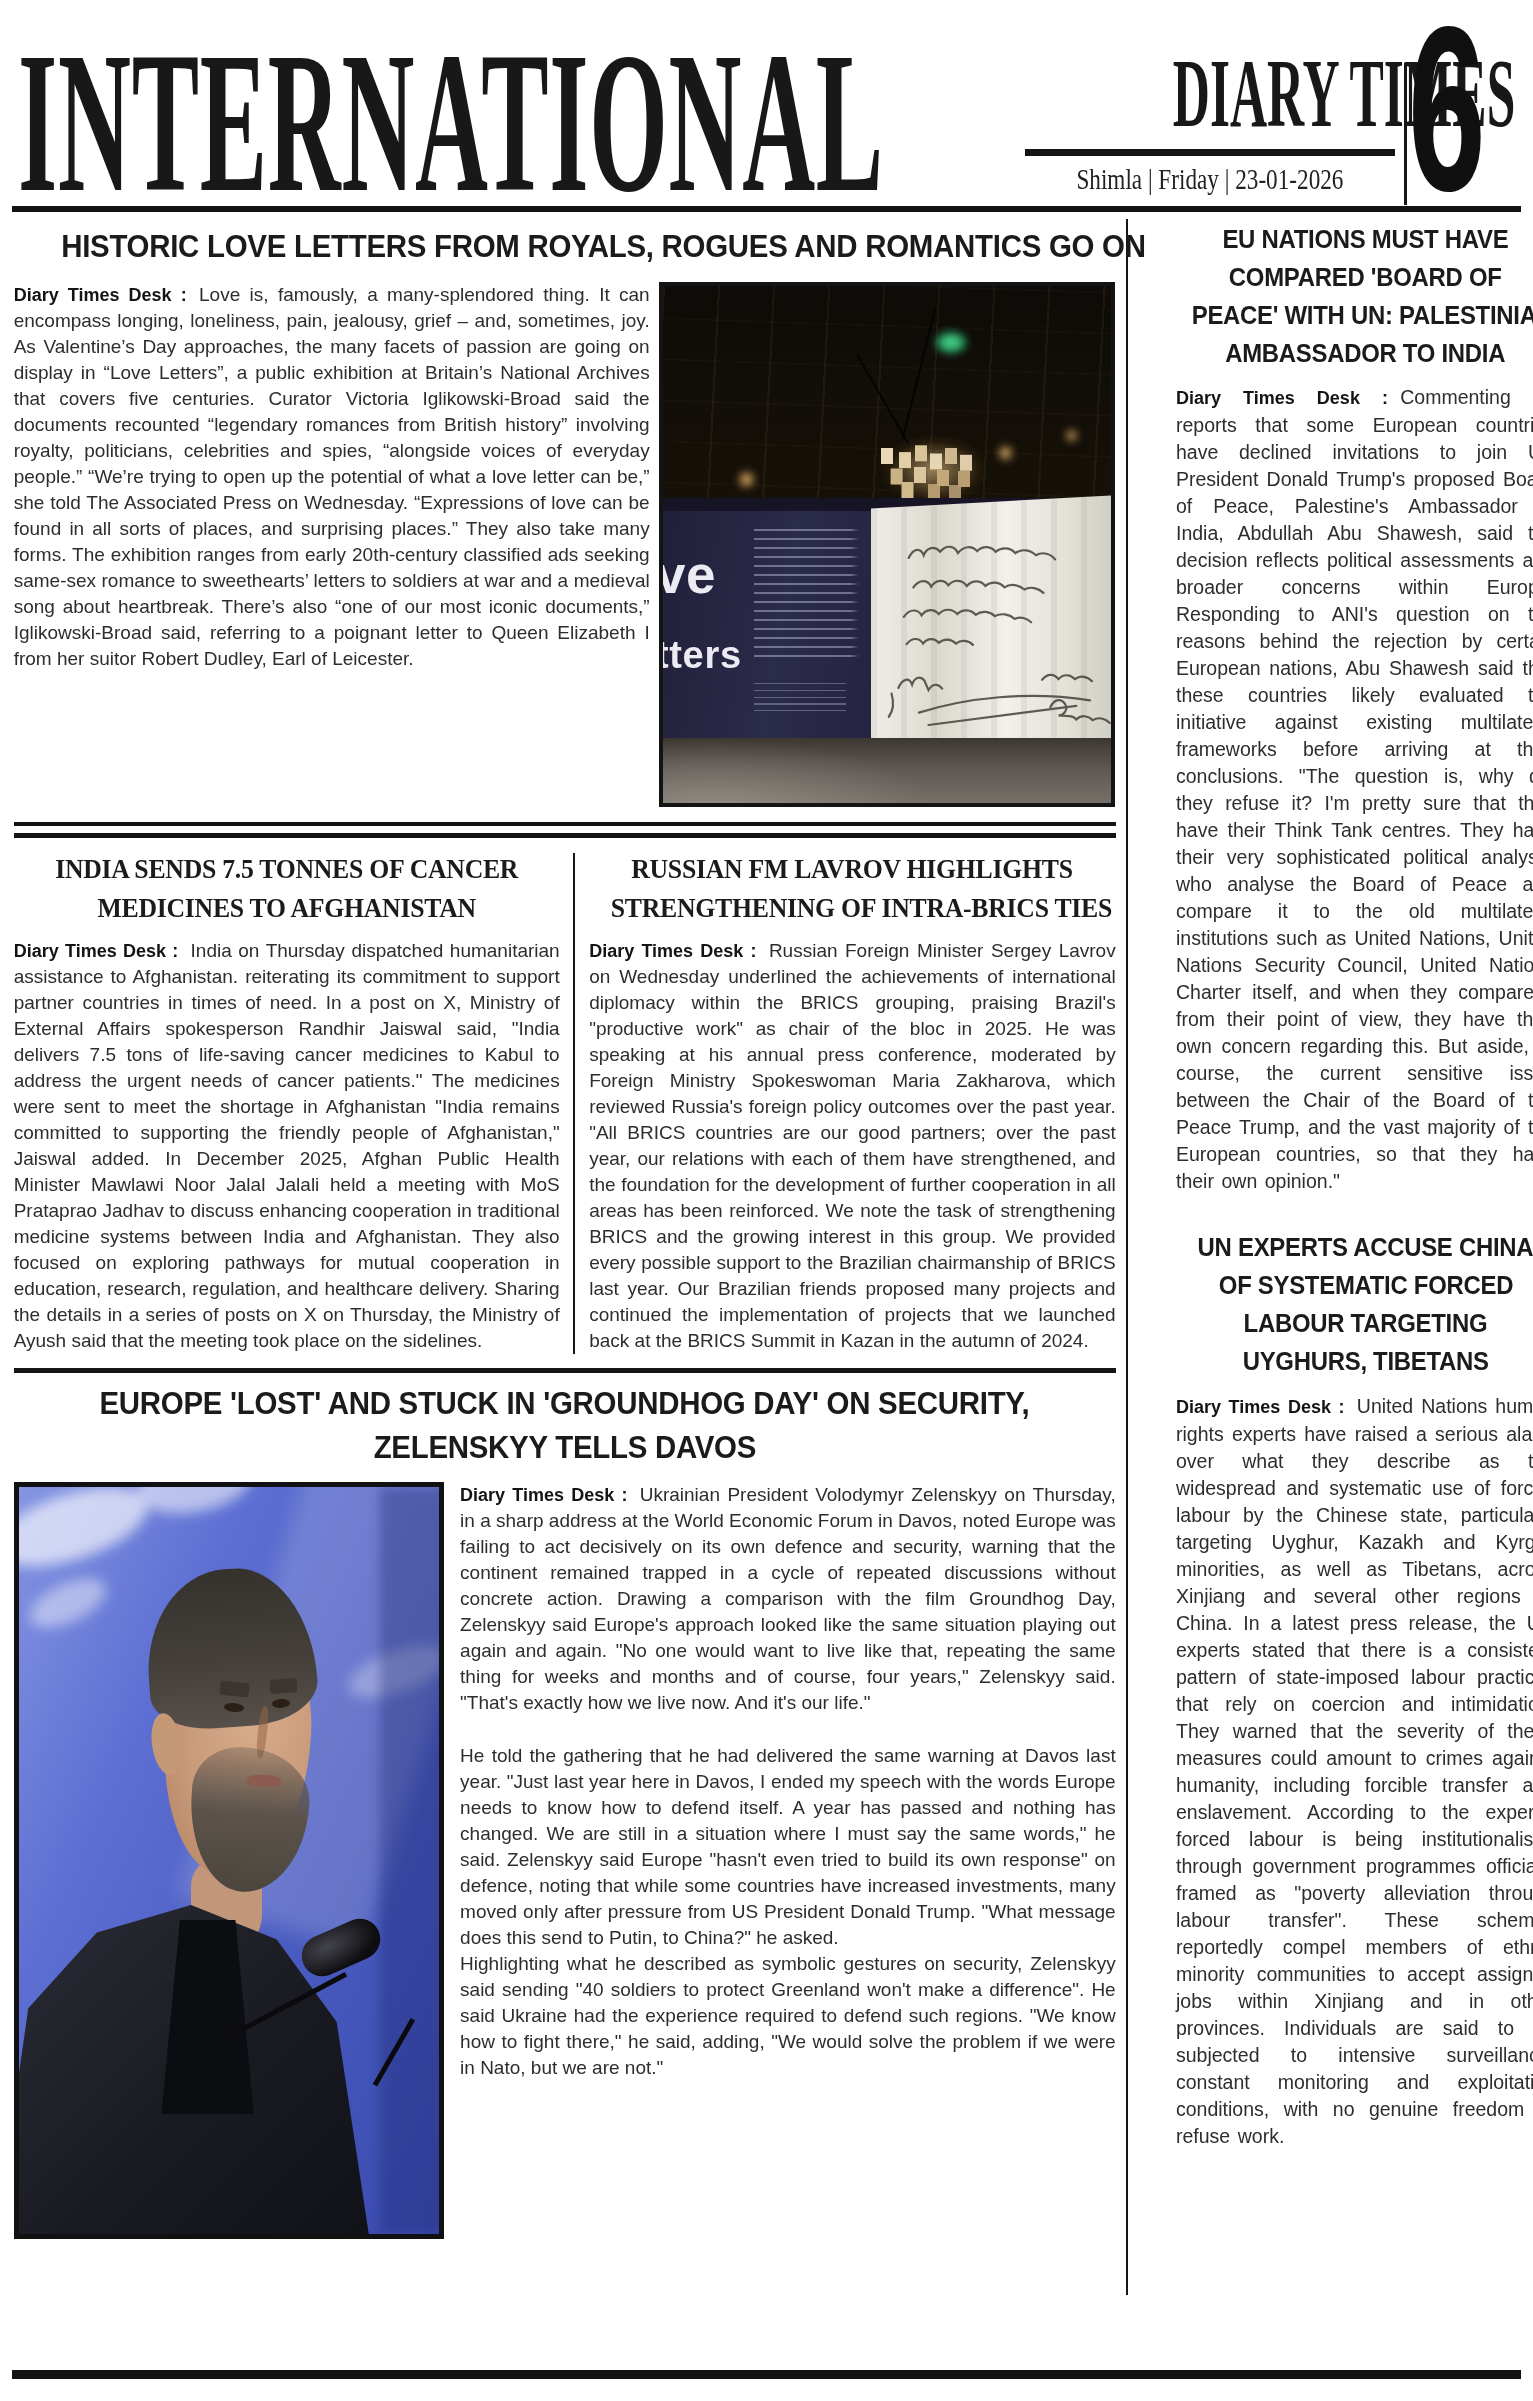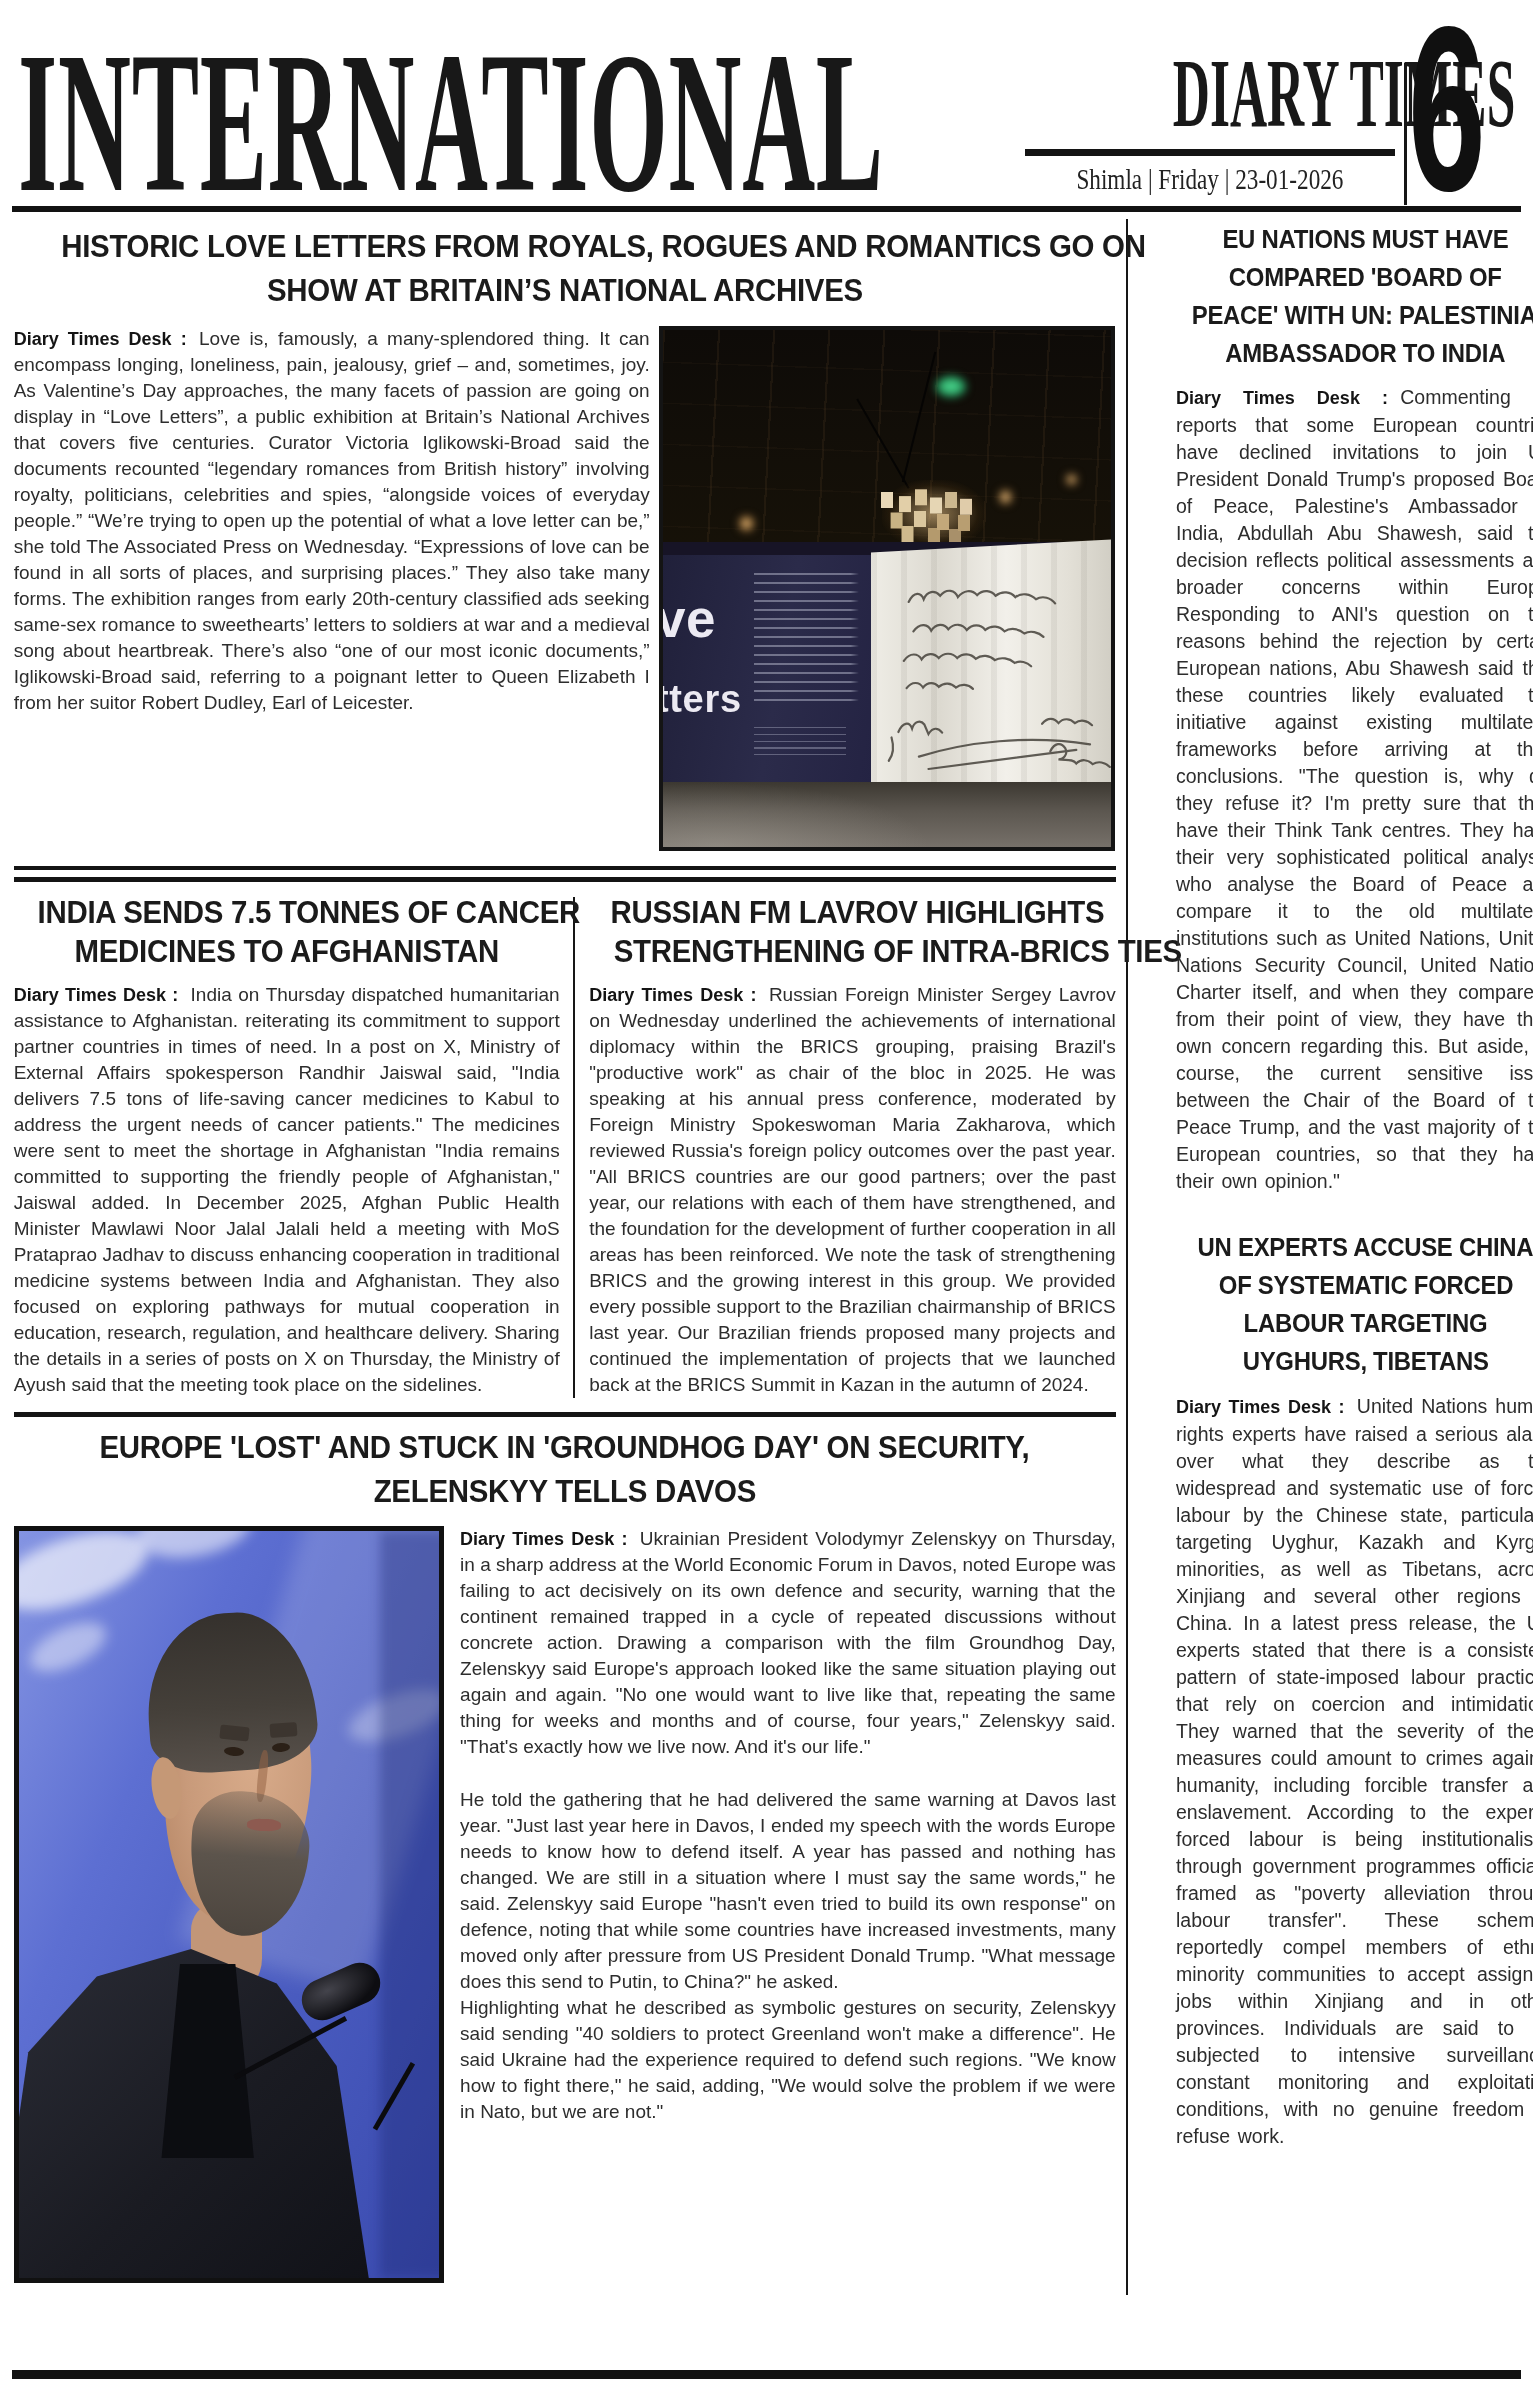--- a/index.html
+++ b/index.html
@@ -22,21 +22,21 @@
   .bottom-rule{position:absolute;left:12.3px;top:2370px;width:1509px;height:9px;background:#121212;}
   .col-vline{position:absolute;left:1126px;top:219px;width:2.1px;height:2076px;background:#161616;}
   
   .left-main{position:absolute;left:13.7px;top:224px;width:1102px;}
   .right-col{position:absolute;left:1141px;top:220px;width:379px;margin-left:35px;}
   
   .headline{text-align:center;color:#1b1b1b;font-weight:bold;}
   .h-line{white-space:nowrap;}
   .h-line span{display:inline-block;transform:scaleX(.92);transform-origin:center;white-space:nowrap;}
   .hl-xl .h-line{font-size:32px;line-height:44px;letter-spacing:-0.3px;}
-  .hl-l  .h-line{font-size:32px;line-height:39px;letter-spacing:-0.3px;}
+  .hl-l  .h-line{font-size:28px;line-height:39px;letter-spacing:-0.3px;font-family:Liberation Serif, serif;}
   .hl-r  .h-line{font-size:26px;line-height:38px;letter-spacing:-0.3px;}
   
   .body-text{font-size:19px;line-height:26px;text-align:justify;color:#2d2d2d;}
   .body-text p{margin:0;}
   .byline{font-weight:bold;color:#141414;margin-right:12.3px;font-size:18px;}
   .rc .body-text{font-size:19.5px;line-height:27px;word-spacing:2.1px;}
   .gap-top{margin-top:27px !important;}
   
   .art1-row{display:flex;margin-top:13.7px;}
   .art1-body{width:636px;}
@@ -148,21 +148,20 @@
   <div class="mast-vline"></div>
   <div class="page-number">6</div>
   <div class="header-rule"></div>
   <div class="col-vline"></div>
 
   <div class="left-main">
 
     <div>
       <div class="headline hl-xl">
         <div class="h-line"><span>HISTORIC LOVE LETTERS FROM ROYALS, ROGUES AND ROMANTICS GO ON</span></div>
-        <div class="h-line"><span>SHOW AT BRITAIN’S NATIONAL ARCHIVES</span></div>
       </div>
       <div class="art1-row">
         <div class="art1-body body-text">
           <p><span class="byline">Diary Times Desk :</span><span>Love is, famously, a many-splendored thing. It can encompass longing, loneliness, pain, jealousy, grief – and, sometimes, joy. As Valentine’s Day approaches, the many facets of passion are going on display in “Love Letters”, a public exhibition at Britain’s National Archives that covers five centuries. Curator Victoria Iglikowski-Broad said the documents recounted “legendary romances from British history” involving royalty, politicians, celebrities and spies, “alongside voices of everyday people.” “We’re trying to open up the potential of what a love letter can be,” she told The Associated Press on Wednesday. “Expressions of love can be found in all sorts of places, and surprising places.” They also take many forms. The exhibition ranges from early 20th-century classified ads seeking same-sex romance to sweethearts’ letters to soldiers at war and a medieval song about heartbreak. There’s also “one of our most iconic documents,” Iglikowski-Broad said, referring to a poignant letter to Queen Elizabeth I from her suitor Robert Dudley, Earl of Leicester.</span></p>
         </div>
         <div class="photo-archives">
           <div class="ex-ceiling"></div>
           <div class="ex-glow ex-green"></div>
           <div class="ex-glow ex-warm1"></div>
           <div class="ex-glow ex-warm2"></div>

